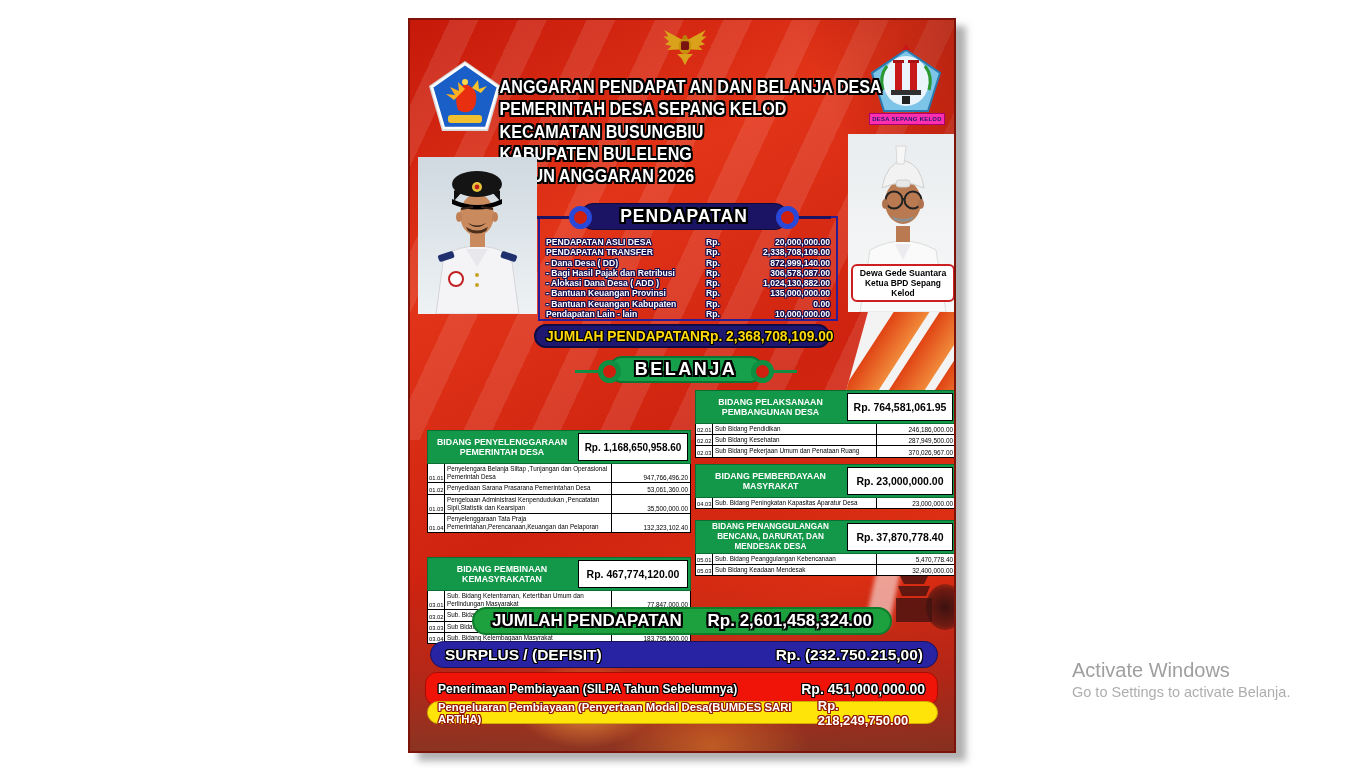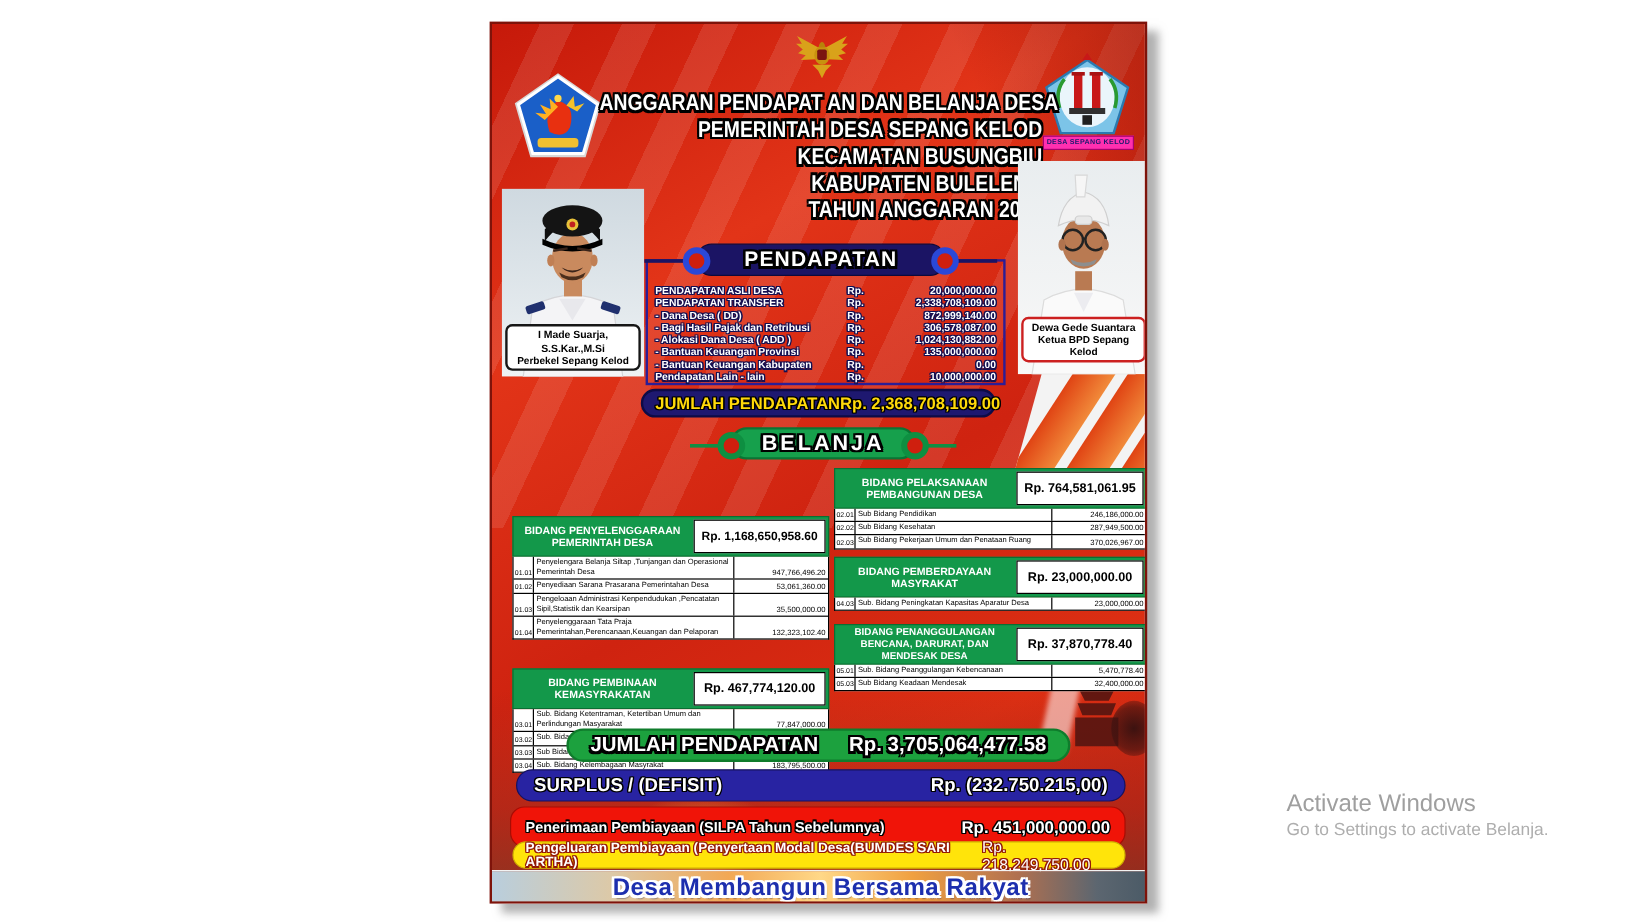--- a/index.html
+++ b/index.html
@@ -30,21 +30,21 @@
     background:radial-gradient(circle at 50% 50%, #3c1210 0%, rgba(60,18,16,0.65) 60%, rgba(60,18,16,0) 100%); }
 
   
   .st1 { text-shadow:-1px -1px 0 #000,1px -1px 0 #000,-1px 1px 0 #000,1px 1px 0 #000,-1px 0 0 #000,1px 0 0 #000,0 -1px 0 #000,0 1px 0 #000; }
   .st2 { text-shadow:-2px -2px 0 #000,2px -2px 0 #000,-2px 2px 0 #000,2px 2px 0 #000,-2px 0 0 #000,2px 0 0 #000,0 -2px 0 #000,0 2px 0 #000,-1px -1px 0 #000,1px 1px 0 #000; }
   .stN { text-shadow:-1px -1px 0 #141052,1px -1px 0 #141052,-1px 1px 0 #141052,1px 1px 0 #141052,-1px 0 0 #141052,1px 0 0 #141052,0 -1px 0 #141052,0 1px 0 #141052; }
   .stR { text-shadow:-1px -1px 0 #931a07,1px -1px 0 #931a07,-1px 1px 0 #931a07,1px 1px 0 #931a07,-1px 0 0 #931a07,1px 0 0 #931a07,0 -1px 0 #931a07,0 1px 0 #931a07; }
   .stW { text-shadow:-2px -2px 0 #fff,2px -2px 0 #fff,-2px 2px 0 #fff,2px 2px 0 #fff,-2px 0 0 #fff,2px 0 0 #fff,0 -2px 0 #fff,0 2px 0 #fff,2px 3px 1px rgba(40,40,80,0.4); }
 
   
-  .title-block { left:57px; top:56px; width:434px; text-align:right; }
+  .title-block { left:57px; top:56px; width:434px; text-align:left; }
   .title-line { font-size:19px; font-weight:bold; color:#fff; line-height:22.3px; letter-spacing:0;
     transform:scaleX(0.85); transform-origin:center; white-space:nowrap; }
   .logo-label { left:459px; top:93px; width:76px; height:12px; background:#ff2fb0; border:1px solid #a80070;
     color:#1a1a6e; font-size:5.9px; font-weight:bold; text-align:center; line-height:10px; letter-spacing:0.3px; }
 
   
   .photo { overflow:hidden; }
   .cap { position:absolute; left:3px; right:3px; bottom:5px; background:#fff; border:2px solid #161616;
     border-radius:6px; text-align:center; padding:2px 1px; color:#000; }
   .cap .n { font-size:8.7px; font-weight:bold; line-height:10.5px; }
@@ -100,21 +100,21 @@
   .sum-surplus { left:20px; top:621px; width:508px; height:27px; background:#2823a2; border:1px solid #16125e;
     border-radius:13.5px; padding:0 14px; }
   .sum-surplus div { color:#fff; font-size:15.5px; font-weight:bold; white-space:nowrap; }
   .sum-penerimaan { left:15px; top:652px; width:513px; height:24px; background:#f01408; border:1px solid #a80c04;
     border-radius:12px; padding:16px 12px; }
   .sum-penerimaan .lbl { color:#fff; font-size:12px; font-weight:bold; }
   .sum-penerimaan .amt { color:#fff; font-size:14px; font-weight:bold;text-align:right; }
   .sum-pengeluaran { left:17px; top:681px; width:511px; height:23px; background:#ffe40a; border:1px solid #cfae00;
     border-radius:11.5px; padding:0 10px; }
   .sum-pengeluaran .lbl { color:#fff; font-size:11.3px; font-weight:bold; }
-  .sum-pengeluaran .amt { color:#fff; font-size:13px; font-weight:normal; }
+  .sum-pengeluaran .amt { color:#fff; font-size:13px; font-weight:bold; }
 
   
   .footer { left:0; top:705px; width:548px; height:30px; border-top:1px solid #f3f3f3;
     background: linear-gradient(90deg,#b9cedd 0%,#dcc9a8 18%,#f2a855 36%,#ffd888 50%,#f0a040 64%,#b07050 80%,#5c6670 92%,#4a5a66 100%); }
   .slogan { width:100%; text-align:center; font-size:20px; font-weight:bold; color:#1d2fae; line-height:29px; letter-spacing:0.5px; }
 
   
   .wm1 { left:1072px; top:659px; font-size:20px; color:#9f9f9f; }
   .wm2 { left:1072px; top:684px; font-size:14.5px; color:#aeaeae; }
 </style>
@@ -204,24 +204,20 @@
         <ellipse cx="41" cy="60" rx="3" ry="5" fill="#c07f54"></ellipse>
           <ellipse cx="77" cy="60" rx="3" ry="5" fill="#c07f54"></ellipse>
         <path d="M36 44 Q59 14 82 44 L82 34 Q59 10 36 34 Z" fill="#101010"></path>
         <ellipse cx="59" cy="27" rx="25" ry="13" fill="#141414"></ellipse>
         <path d="M34 42 Q59 54 84 42 L84 47 Q59 58 34 47 Z" fill="#000"></path>
         <circle cx="59" cy="30" r="5" fill="#e8c23a"></circle>
           <circle cx="59" cy="30" r="2.4" fill="#c02020"></circle>
         <line x1="43" y1="52" x2="55" y2="50" stroke="#3a241a" stroke-width="2"></line>
         <line x1="63" y1="50" x2="75" y2="52" stroke="#3a241a" stroke-width="2"></line>
       </svg>
-      <div class="cap">
-        <div class="n">I Made Suarja, S.S.Kar.,M.Si</div>
-        <div class="r">Perbekel Sepang Kelod</div>
-      </div>
     </div>
 
     <div class="abs photo" style="left:438px;top:114px;width:110px;height:178px">
       <svg width="110" height="178" viewBox="0 0 110 178">
         <defs>
             <linearGradient id="g2" x1="0" y1="0" x2="0" y2="1">
           <stop offset="0" stop-color="#e9edef"></stop>
               <stop offset="1" stop-color="#f8f8f8"></stop>
             </linearGradient>
           </defs>
@@ -419,37 +415,34 @@
         <div class="trow">
           <div class="tc">05.03</div>
           <div class="tl">Sub Bidang Keadaan Mendesak</div>
           <div class="ta">32,400,000.00</div>
         </div>
       </div>
     </div>
 
     <div class="abs pill sum-jumlah">
       <div class="st2">JUMLAH PENDAPATAN</div>
-      <div class="st2">Rp. 3,705,064,477.58</div>
+      <div class="st2">Rp. 2,601,458,324.00</div>
     </div>
     <div class="abs pill sum-surplus">
       <div class="st1">SURPLUS / (DEFISIT)</div>
       <div class="st1">Rp. (232.750.215,00)</div>
     </div>
     <div class="abs pill sum-penerimaan">
       <div class="lbl st1">Penerimaan Pembiayaan (SILPA Tahun Sebelumnya)</div>
       <div class="amt st1">Rp. 451,000,000.00</div>
     </div>
     <div class="abs pill sum-pengeluaran">
       <div class="lbl stR">Pengeluaran Pembiayaan (Penyertaan Modal Desa(BUMDES SARI ARTHA)</div>
       <div class="amt stR">Rp. 218,249,750.00</div>
     </div>
 
-    <div class="abs footer">
-      <div class="slogan stW">Desa Membangun Bersama Rakyat</div>
-    </div>
 
   </div>
 
   <div class="abs wm1">Activate Windows</div>
   <div class="abs wm2">Go to Settings to activate Belanja.</div>
 
 </div>
 
 </body></html>

